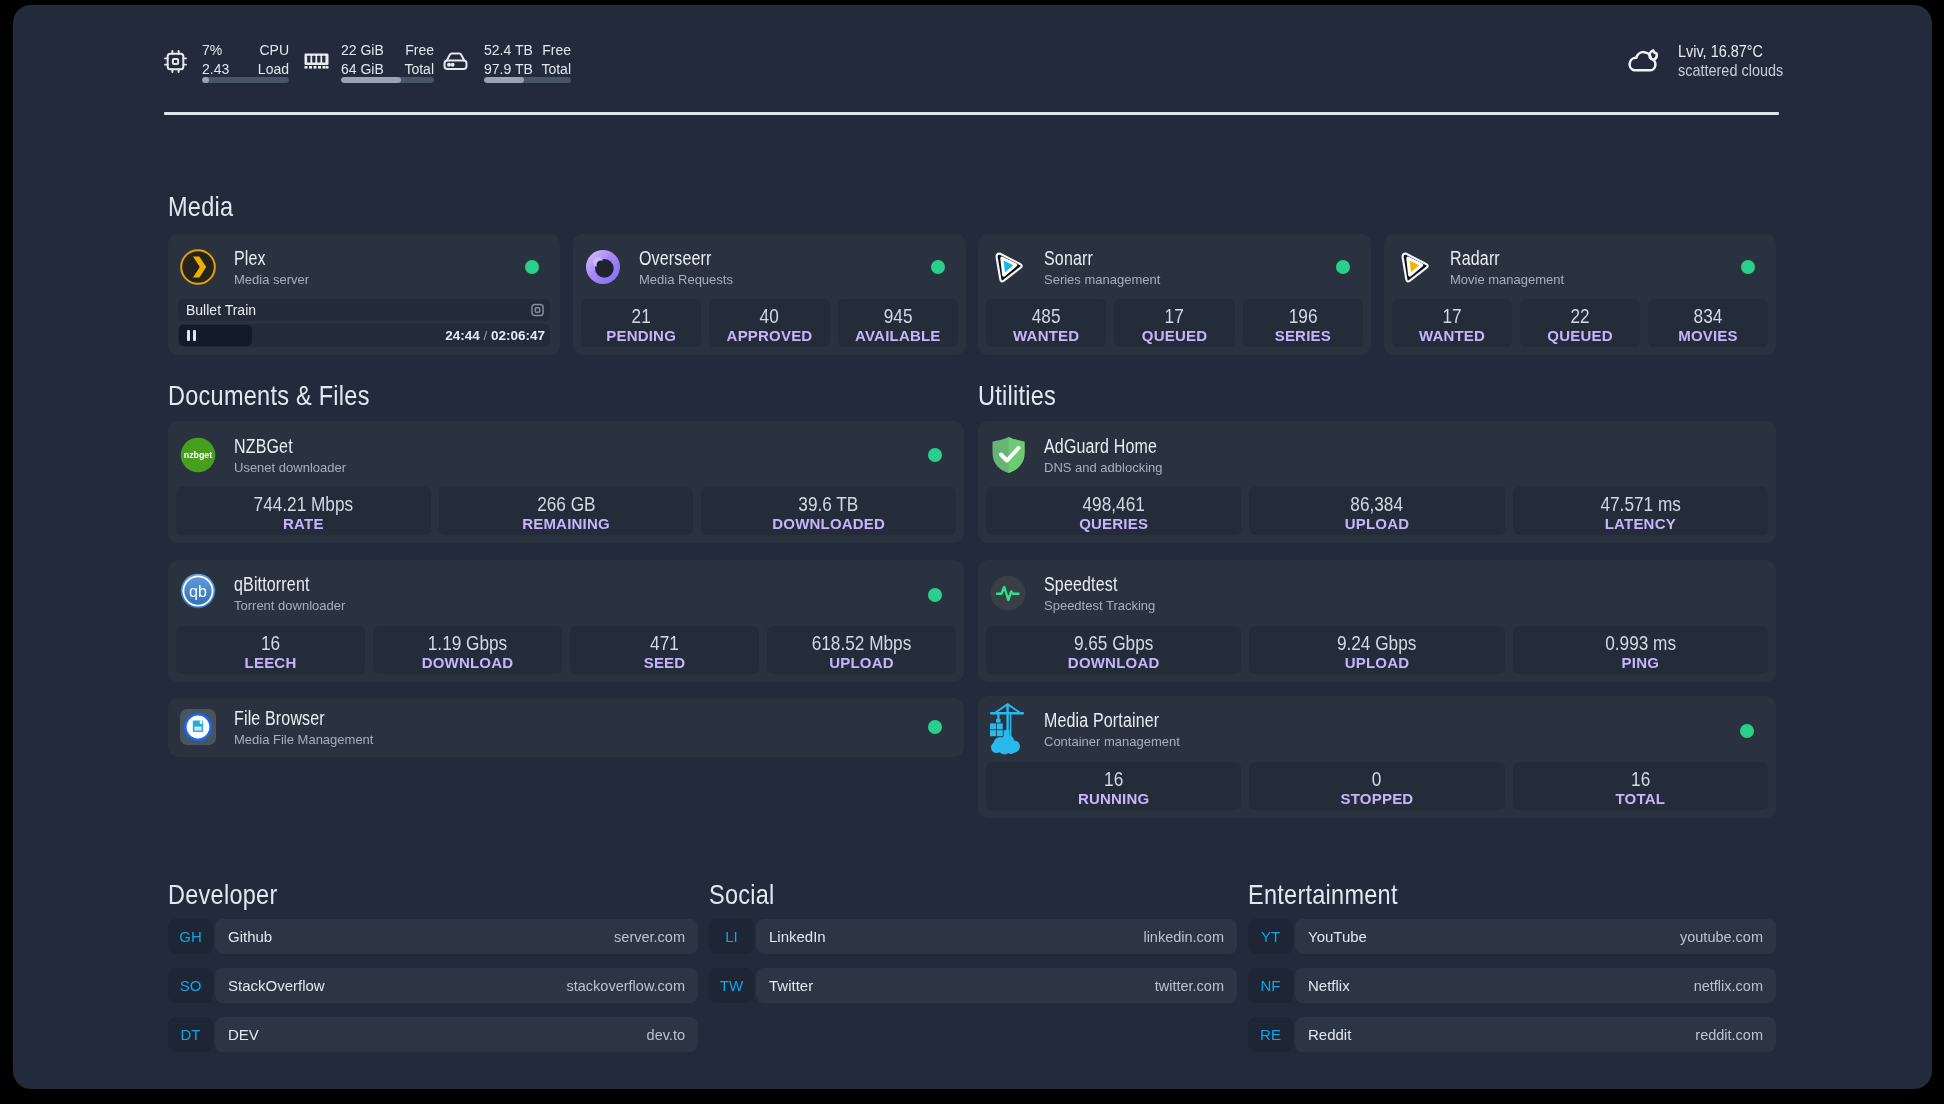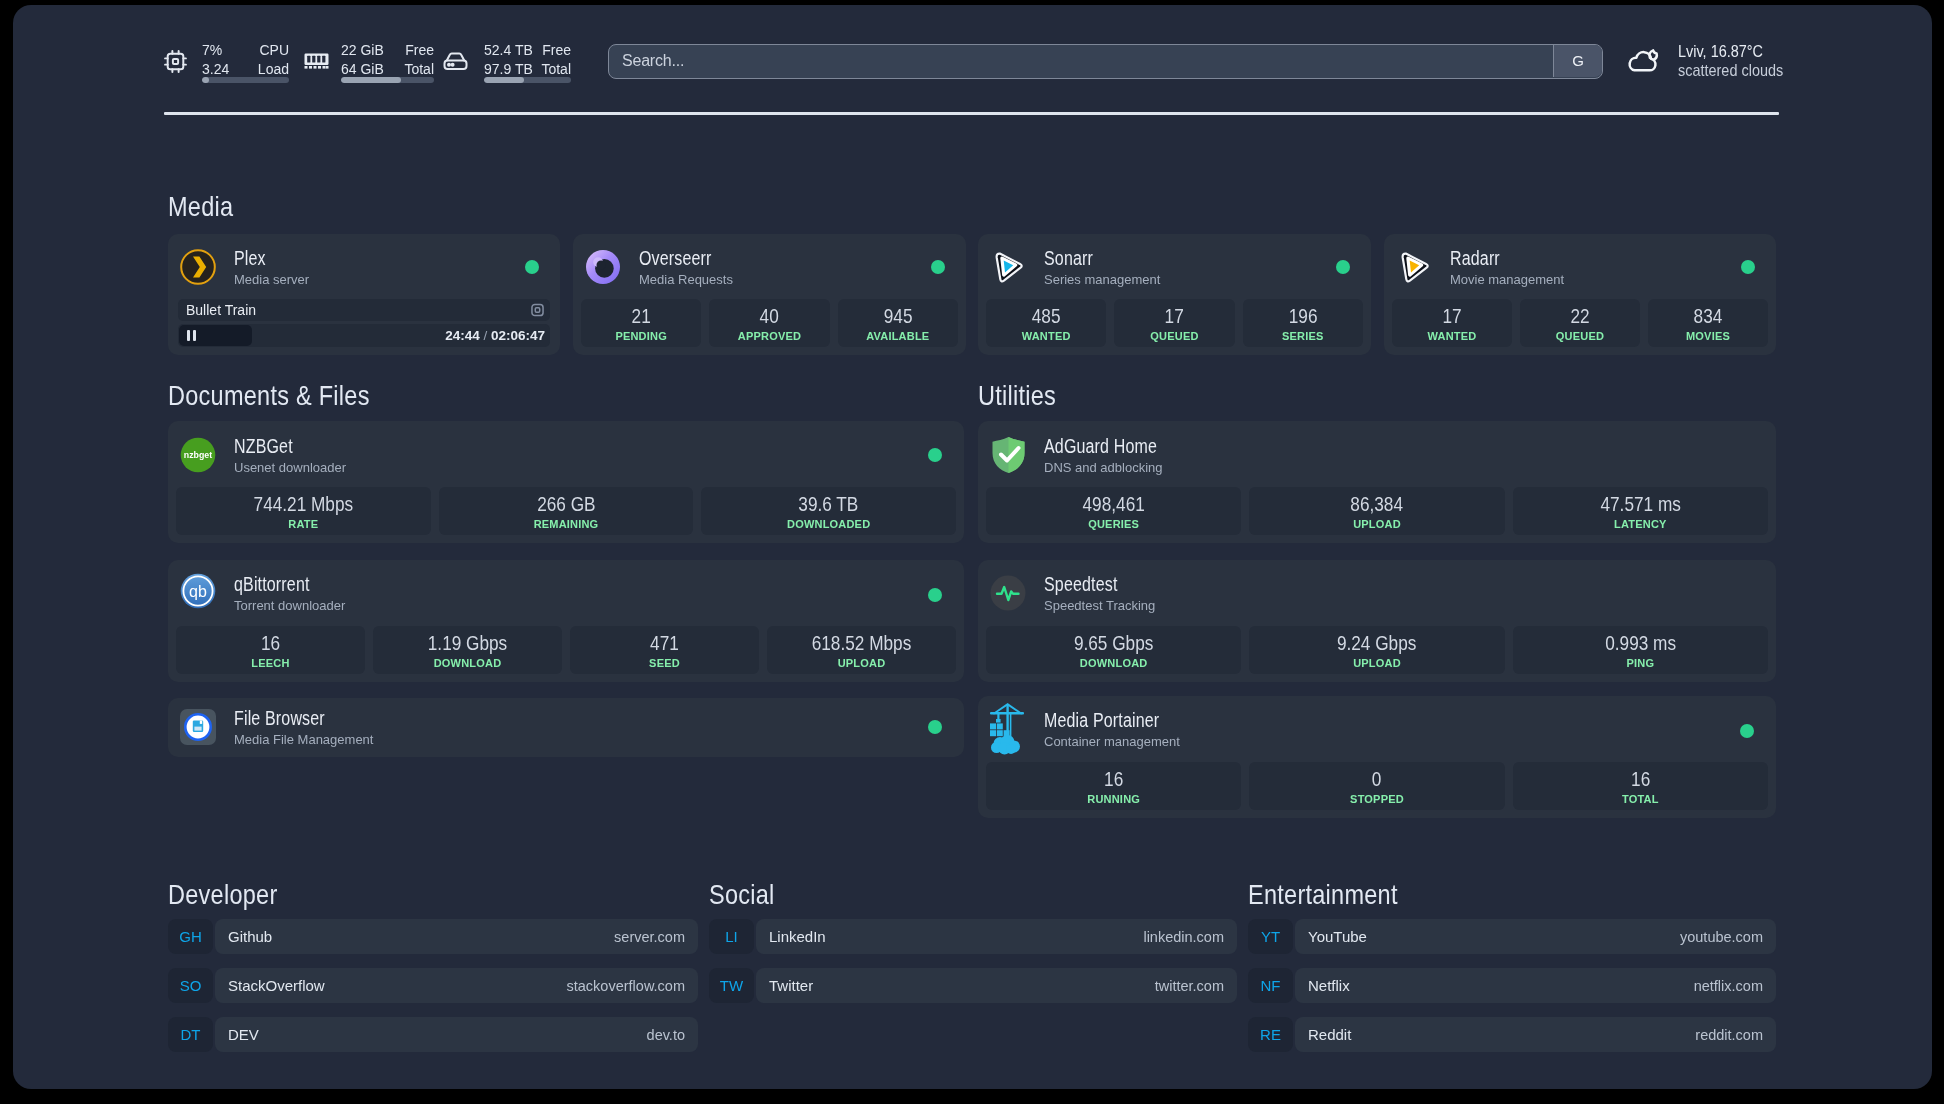--- a/index.html
+++ b/index.html
@@ -6,21 +6,21 @@
 .page{position:absolute;left:13px;top:5px;width:1919px;height:1084px;background:#232a3b;border-radius:18px;overflow:hidden}
 .h2{position:absolute;font-size:28px;line-height:34px;font-weight:500;color:#e2e8f2;letter-spacing:.3px;transform:scaleX(.84);transform-origin:left center}
 .card{position:absolute;background:#2a323f;border-radius:10px}
 .ic{position:absolute;left:12px;top:15px;width:36px;height:36px}
 .ti{position:absolute;left:66px;top:13px;font-size:19.5px;line-height:22px;font-weight:500;color:#e9edf4;letter-spacing:.2px;transform:scaleX(.82);transform-origin:left center}
 .su{position:absolute;left:66px;top:37px;font-size:13px;line-height:18px;color:#a5afbe}
 .dot{position:absolute;width:14px;height:14px;border-radius:7px;background:#29d08c;top:26px;right:21px}
 .stats{position:absolute;left:8px;right:8px;bottom:8px;height:48px;display:flex;gap:8px}
 .st{flex:1;background:#242c39;border-radius:6px;text-align:center;padding-top:4px}
 .st b{display:block;font-weight:400;font-size:21px;line-height:25px;color:#d3d9e3;transform:scaleX(.82)}
-.st i{display:block;font-style:normal;font-weight:700;font-size:11px;line-height:16px;color:#86efac;letter-spacing:.2px}
+.st i{display:block;font-style:normal;font-weight:700;font-size:15px;line-height:16px;color:#c4b5fd;letter-spacing:.2px}
 .res{position:absolute;top:41px;font-size:14px;color:#e1e7f0}
 .rr{display:flex;justify-content:space-between;height:18.5px;line-height:18.5px}
 .bar{margin-top:-1px;height:6px;border-radius:3px;background:#4a5467;overflow:hidden}
 .bar i{display:block;height:6px;background:#99a3b2;border-radius:3px}
 .search{position:absolute;left:608px;top:44px;width:995px;height:35px;background:#374254;border:1.5px solid #7e8798;border-radius:8px}
 .search span{position:absolute;left:13px;top:0;line-height:31px;font-size:16px;color:#ccd3de;letter-spacing:-.2px}
 .gbtn{position:absolute;right:0;top:0;width:49px;height:32px;background:#4a5468;border-left:1.5px solid #7e8798;border-radius:0 7px 7px 0;text-align:center;line-height:32px;font-size:15px;color:#eef1f6}
 .hr{position:absolute;left:164px;top:112px;width:1615px;height:2.5px;background:#dee4ed;border-radius:1px}
 .wtxt{position:absolute;left:1678px;top:41.5px;font-size:17px;line-height:19.5px;color:#e7ecf3;transform:scaleX(.85);transform-origin:left center}
 .wtxt .l2{color:#c6cdd9}
@@ -38,21 +38,21 @@
         <rect x="4.5" y="4.5" width="15" height="15" rx="2.5"></rect>
         <rect x="9.5" y="9.5" width="5" height="5" rx="1"></rect>
         <path d="M9 4.5V2M15 4.5V2M9 22v-2.5M15 22v-2.5M4.5 9H2M4.5 15H2M22 9h-2.5M22 15h-2.5"></path>
       </svg>
 <div class="res" style="left:202px;width:87px">
   <div class="rr">
           <span>7%</span>
           <span>CPU</span>
         </div>
   <div class="rr">
-          <span>3.24</span>
+          <span>2.43</span>
           <span>Load</span>
         </div>
   <div class="bar">
           <i style="width:8%"></i>
         </div>
 </div>
 <svg style="position:absolute;left:304px;top:53px" width="25" height="16" viewBox="0 0 25 16">
         <rect x="0.5" y="0.5" width="24" height="11.5" rx="1.2" fill="#e6ebf2"></rect>
         <rect x="3.2" y="2.8" width="3.2" height="6.6" rx="0.5" fill="#232a3b"></rect>
         <rect x="8.2" y="2.8" width="3.2" height="6.6" rx="0.5" fill="#232a3b"></rect>
@@ -92,24 +92,20 @@
           <span>Free</span>
         </div>
   <div class="rr">
           <span>97.9 TB</span>
           <span>Total</span>
         </div>
   <div class="bar">
           <i style="width:46%"></i>
         </div>
 </div>
-<div class="search">
-        <span>Search...</span>
-        <div class="gbtn">G</div>
-      </div>
 <svg style="position:absolute;left:1626px;top:45px" width="36" height="30" viewBox="0 0 40 32" fill="none" stroke="#f2f5f9" stroke-width="2.8" stroke-linejoin="round" stroke-linecap="round">
         <path d="M9.5 27.5 H26 a6.5 6.5 0 0 0 1.8 -12.8 a8.3 8.3 0 0 0 -16.3 -1.2 a7.1 7.1 0 0 0 -2 14 Z"></path>
         <path d="M26.5 13.5 a6 6 0 0 1 3.6 -8.2 c0.5 1.8 2 3.2 3.9 3.5 a6 6 0 0 1 -3 6.8"></path>
       </svg>
 <div class="wtxt">
         <div>Lviv, 16.87°C</div>
         <div class="l2">scattered clouds</div>
       </div>
 <div class="hr"></div>
 

